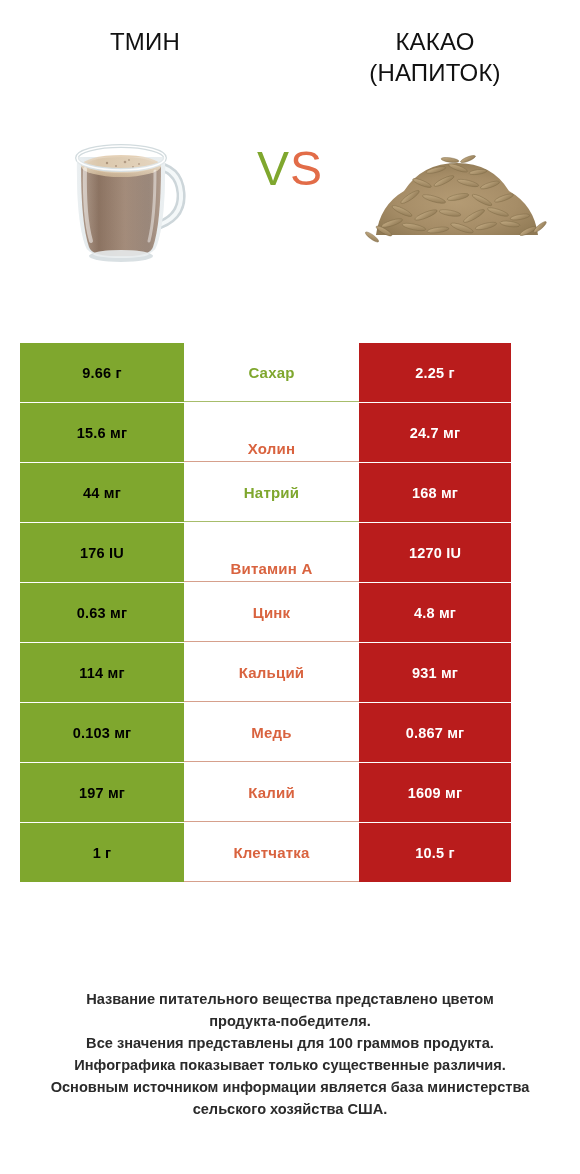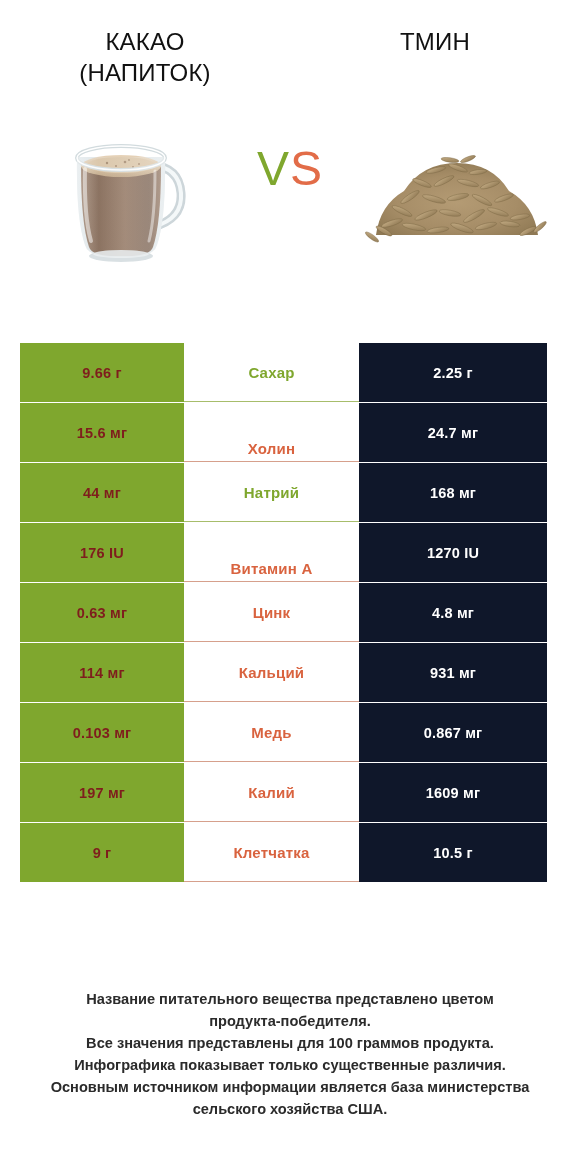--- a/index.html
+++ b/index.html
@@ -95,33 +95,33 @@
     align-items: center;
     justify-content: center;
     box-sizing: border-box;
     font-size: 14.5px;
     font-weight: 700;
     letter-spacing: 0.2px;
   }
   .cell-left {
     width: 164px;
     background: #7FA72E;
-    color: #7f1d1d;
+    color: #000000;
   }
   .cell-mid {
     width: 175px;
     background: #ffffff;
     font-size: 15px;
     font-weight: 700;
     border-top: 1px solid transparent;
     border-bottom: 1px solid transparent;
   }
   .cell-right {
-    width: 188px;
-    background: #0f172a;
+    width: 152px;
+    background: #b91c1c;
     color: #ffffff;
   }
   .row:first-child .cell-mid { border-top-color: transparent; }
 
   
   .row.win-green .cell-mid { color: #7FA72E; border-bottom-color: #a7bd6b; }
   .row.win-orange .cell-mid { color: #D9633F; border-bottom-color: #d6a08c; }
   .row.win-green + .row .cell-mid { border-top-color: transparent; margin-top: 32px; }
 
   
@@ -141,25 +141,25 @@
     color: #2b2b2b;
     font-weight: 700;
     white-space: pre-line;
   }
 </style>
 </head>
 <body>
 
 <div class="titles">
   <div class="title-block">
+    <div class="title-text">ТМИН</div>
+  </div>
+  <div class="title-block">
     <div class="title-text">КАКАО
 (НАПИТОК)</div>
-  </div>
-  <div class="title-block">
-    <div class="title-text">ТМИН</div>
   </div>
 </div>
 
 <div class="hero">
 
   <div class="hero-left">
     <svg class="mug" width="128" height="150" viewBox="0 0 128 150" aria-hidden="true">
       <defs>
         <linearGradient id="cocoaBody" x1="0" y1="0" x2="1" y2="0">
           <stop offset="0%" stop-color="#8a6a53"></stop>
@@ -370,21 +370,21 @@
       <div class="cell cell-left">0.103 мг</div>
       <div class="cell cell-mid">Медь</div>
       <div class="cell cell-right">0.867 мг</div>
     </div>
     <div class="row win-orange">
       <div class="cell cell-left">197 мг</div>
       <div class="cell cell-mid">Калий</div>
       <div class="cell cell-right">1609 мг</div>
     </div>
     <div class="row win-orange">
-      <div class="cell cell-left">9 г</div>
+      <div class="cell cell-left">1 г</div>
       <div class="cell cell-mid">Клетчатка</div>
       <div class="cell cell-right">10.5 г</div>
     </div>
   </div>
 
 <div class="footer">
   <p>Название питательного вещества представлено цветом
 продукта-победителя.
 Все значения представлены для 100 граммов продукта.
 Инфографика показывает только существенные различия.

